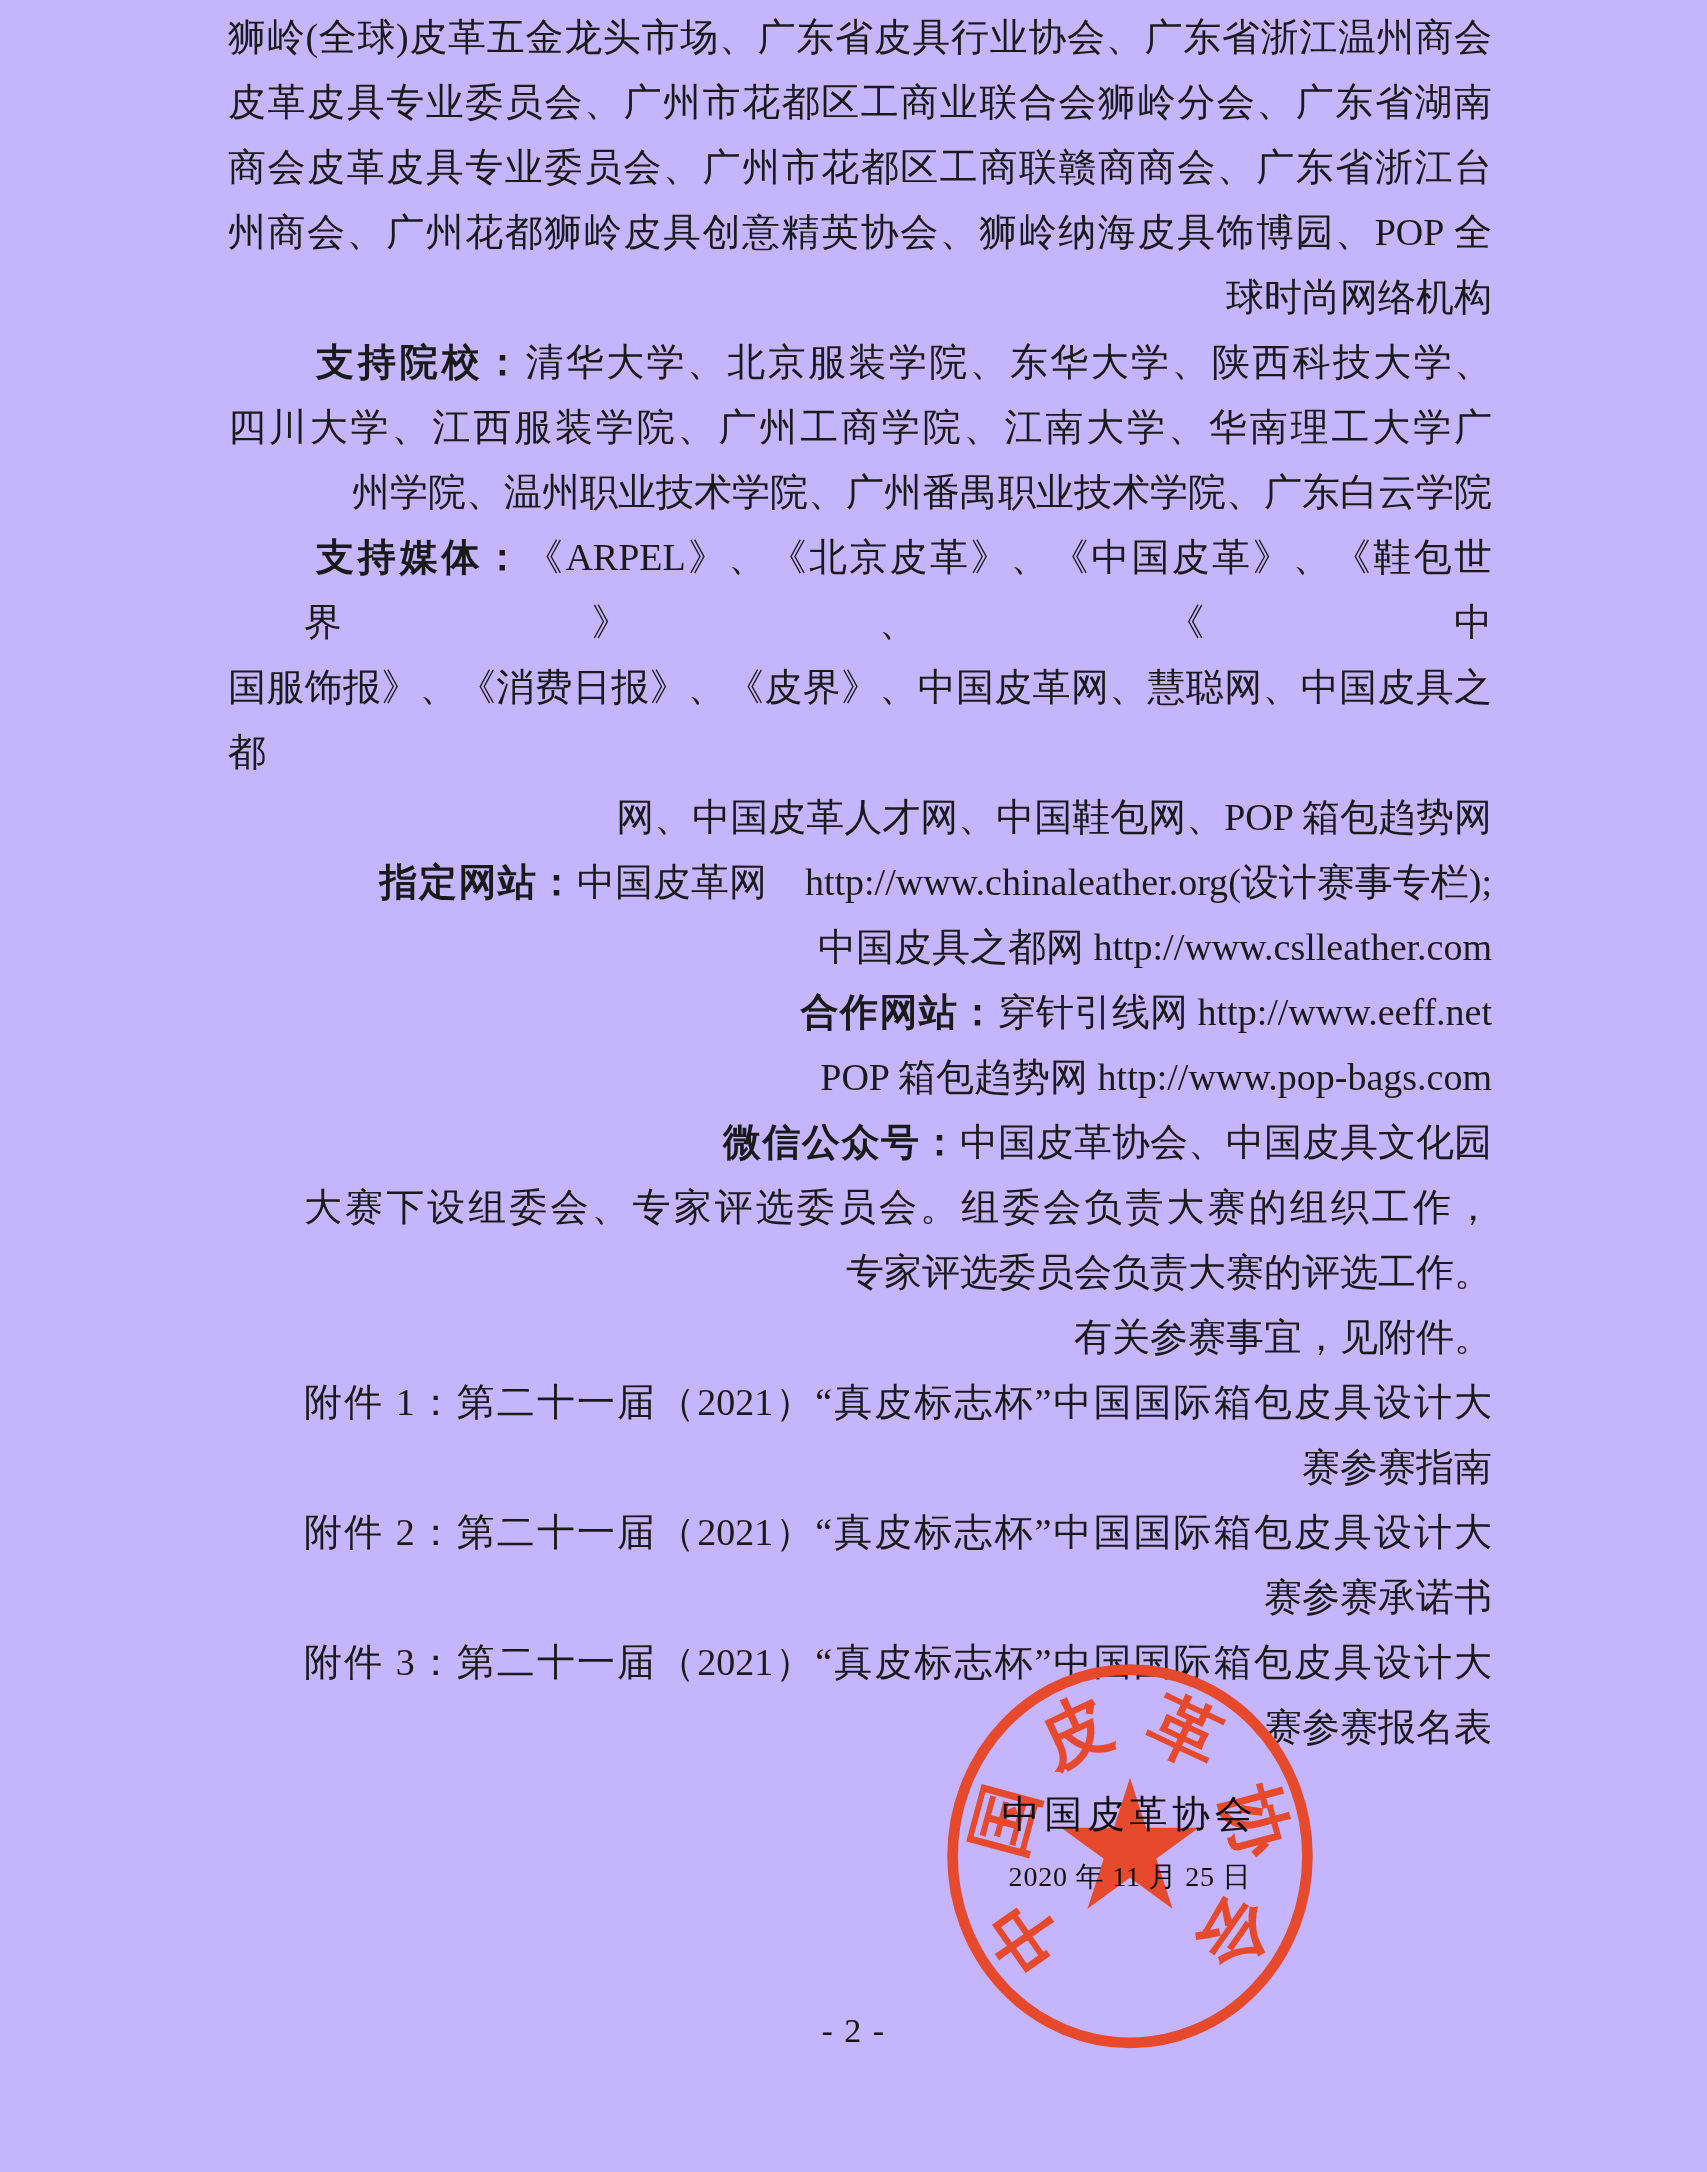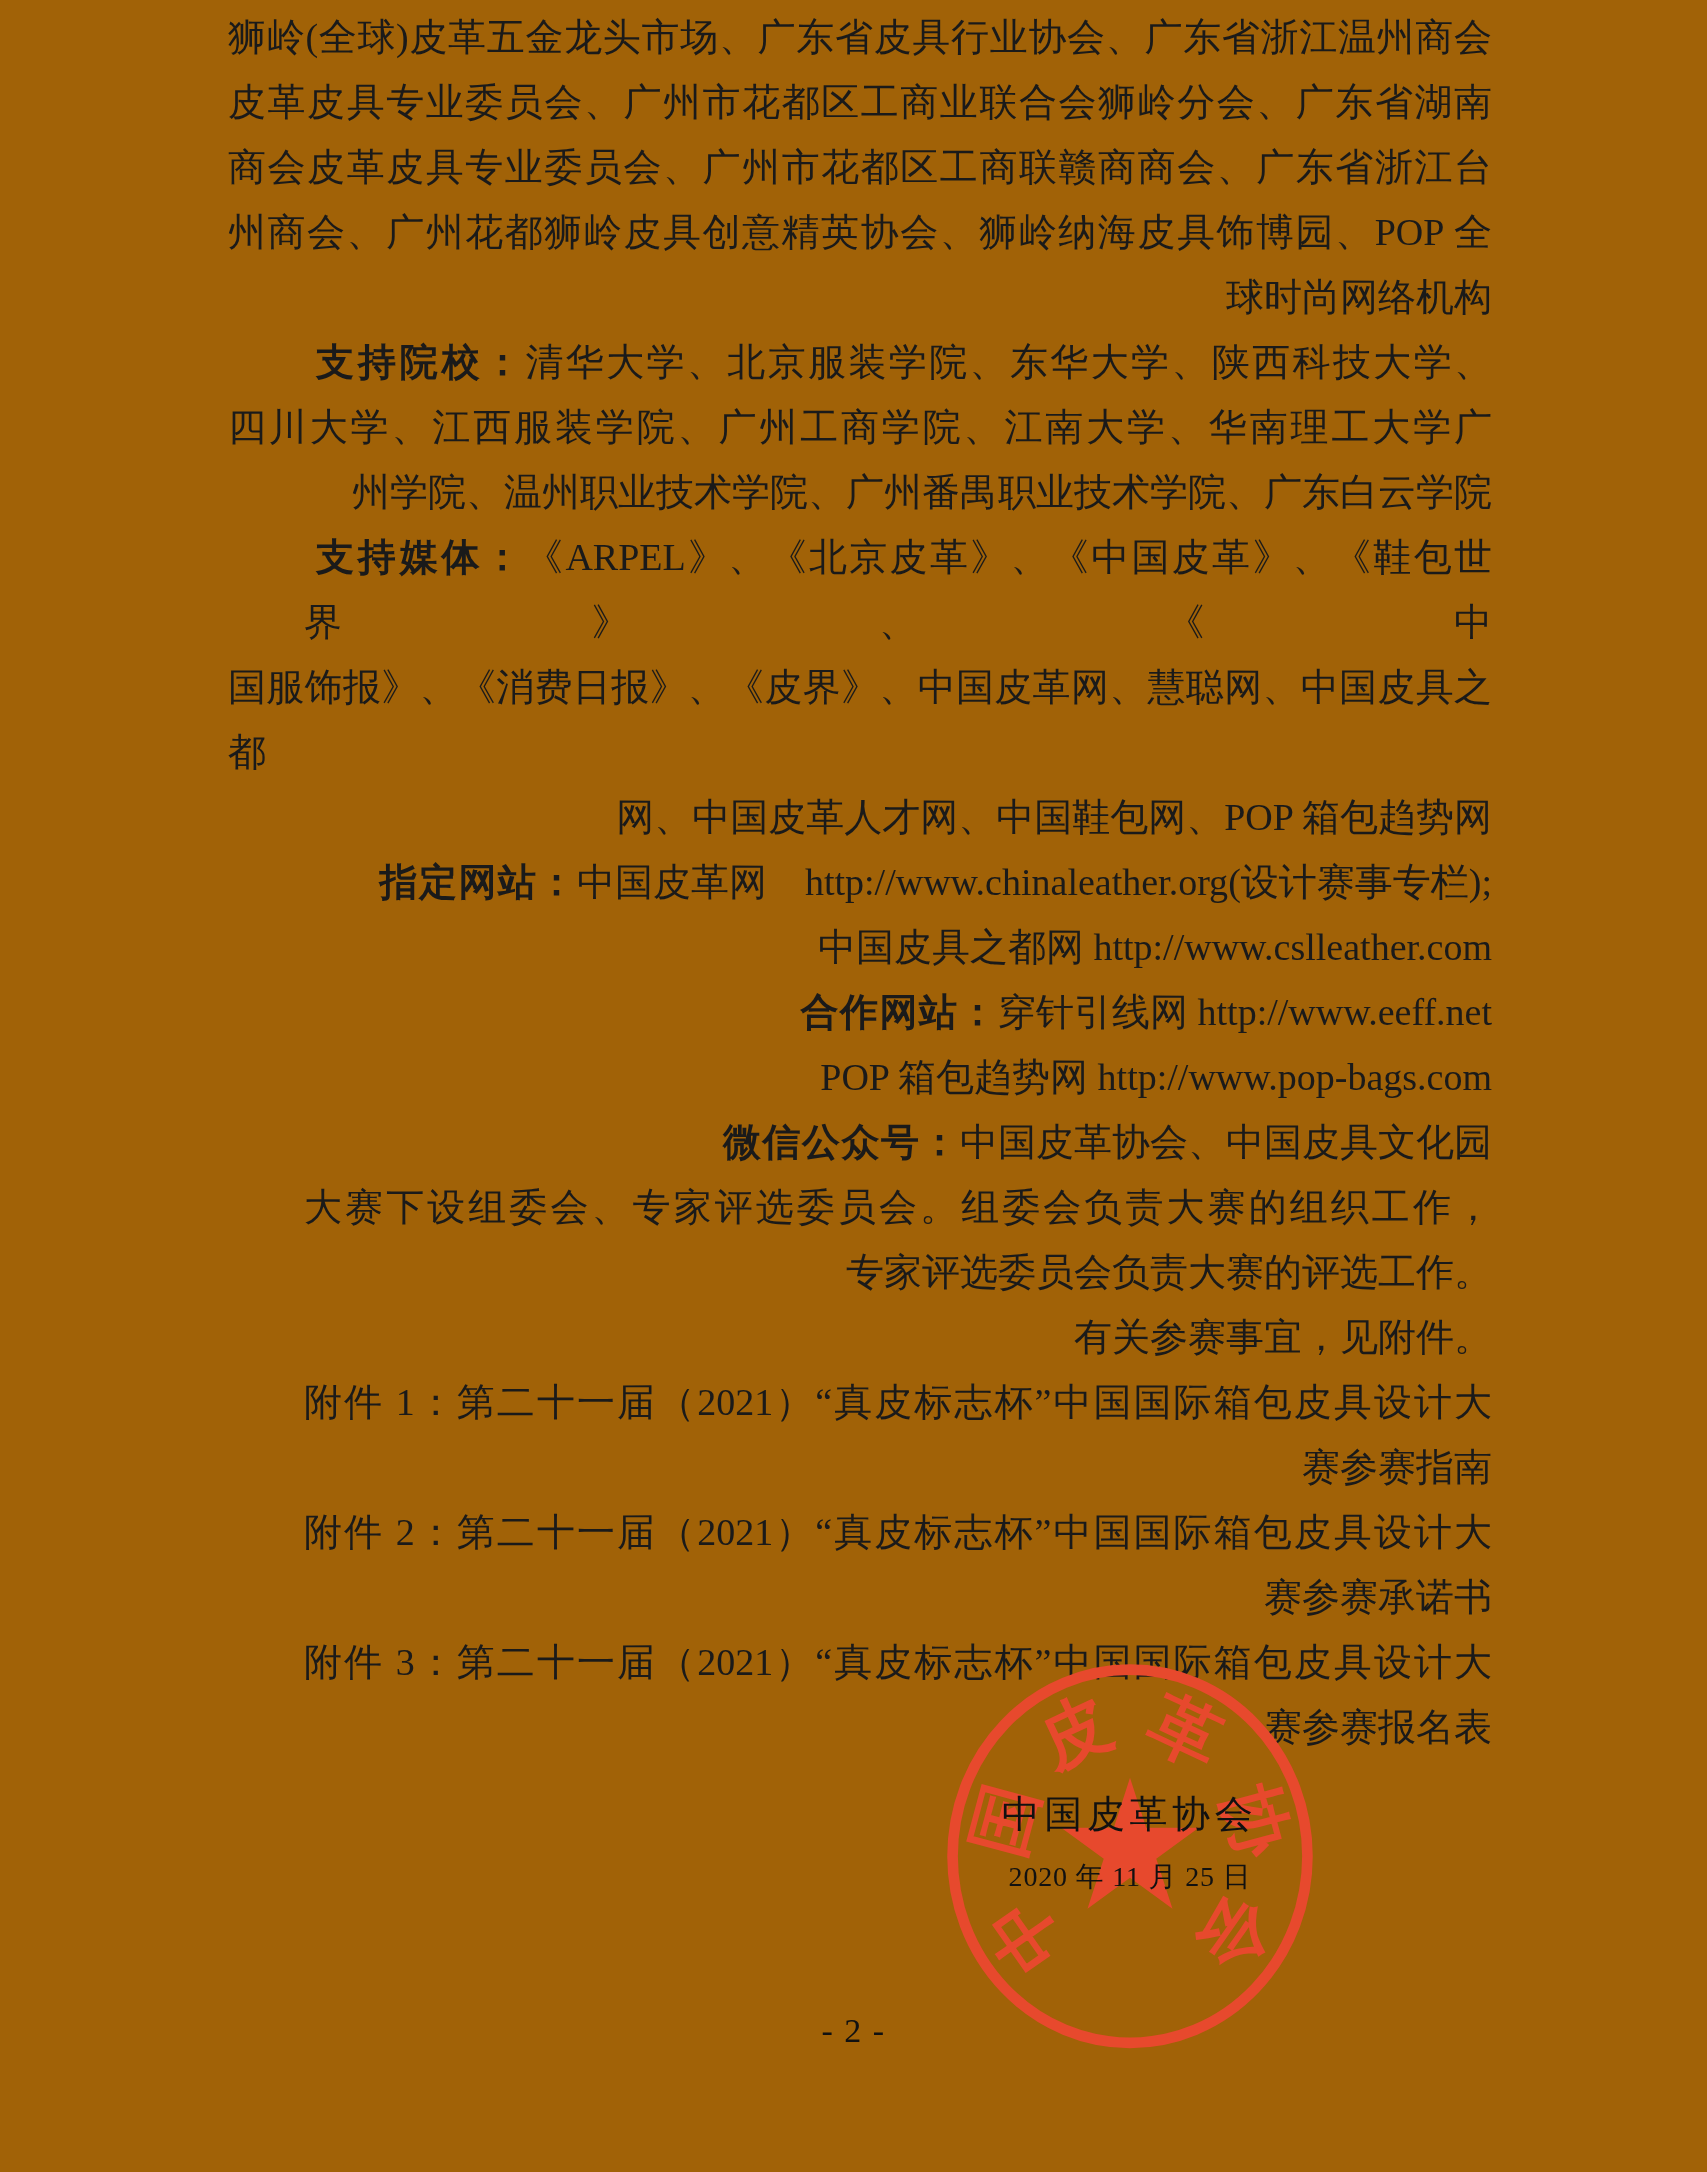--- a/index.html
+++ b/index.html
@@ -1,20 +1,20 @@
 <!DOCTYPE html>
 <html style="font-size:12.2px"><head>
 <meta charset="utf-8">
 <style>
   html, body { margin: 0; padding: 0; background: #777; }
   #page {
     position: relative;
     width: 1707px;
     height: 2172px;
-    background: #a16207;
+    background: #c4b5fd;
     overflow: hidden;
     font-family: "Liberation Serif", "DejaVu Serif", serif;
   }
   #text-block {
     position: absolute;
     left: 228px;
     top: 4.6px;
     width: 1264px;
     font-size: 38px;
     line-height: 65px;

